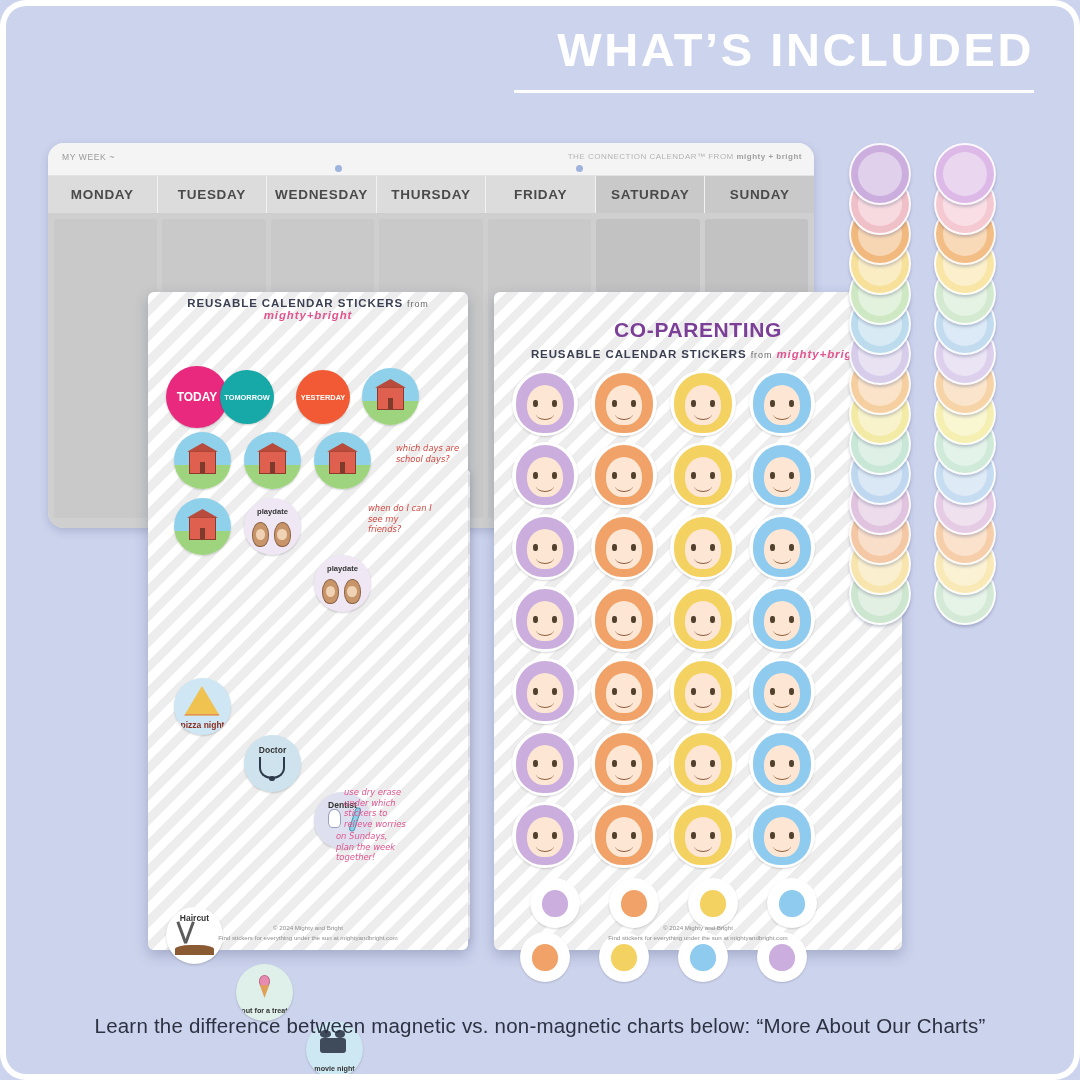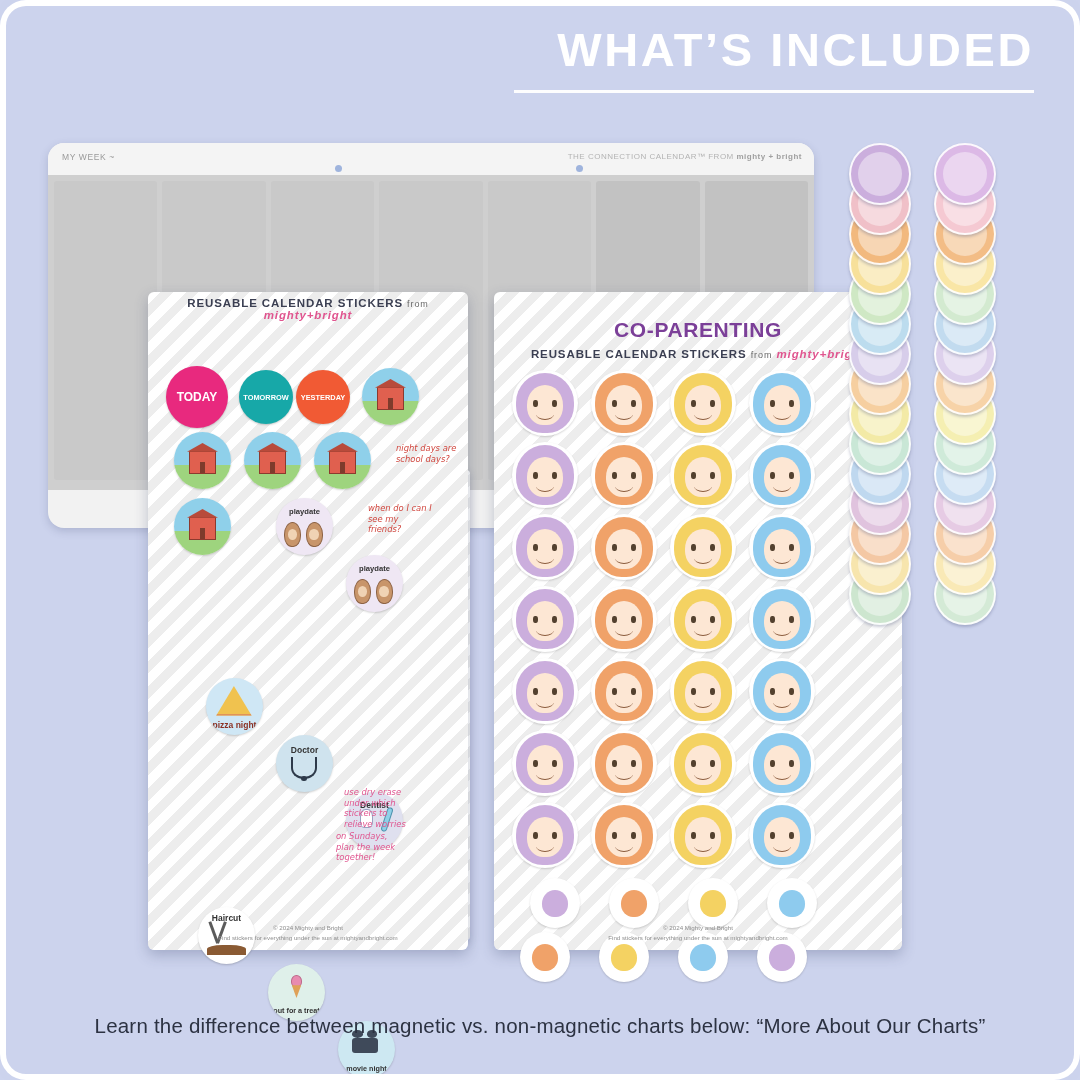--- a/index.html
+++ b/index.html
@@ -138,21 +138,21 @@
   
   .sheet {
     position: absolute;
     background:
       repeating-linear-gradient(135deg,
         #ffffff 0px, #ffffff 9px,
         #ededed 9px, #ededed 18px);
     border-radius: 6px;
     box-shadow: 0 5px 14px rgba(50,60,100,.28);
   }
-  .sheet-inner { position: absolute; inset: 0; padding-left: 32px; }
+  .sheet-inner { position: absolute; inset: 0; }
   .sheet-title {
     text-align: center;
     font-weight: bold;
     letter-spacing: .6px;
   }
   .sheet-sub {
     text-align: center;
     font-size: 11.5px;
     letter-spacing: .9px;
     color: #3b3f52;
@@ -493,20 +493,29 @@
   <div class="board">
     <div class="board-top">
       <div class="mini">MY WEEK ~</div>
       <div class="brand">
         <span>THE CONNECTION CALENDAR™ FROM</span>
         <b>mighty + bright</b>
       </div>
       <div class="magnet m1"></div>
       <div class="magnet m2"></div>
     </div>
+    <div class="days" id="board-days">
+        <div class="day">MONDAY</div>
+        <div class="day">TUESDAY</div>
+        <div class="day">WEDNESDAY</div>
+        <div class="day">THURSDAY</div>
+        <div class="day">FRIDAY</div>
+        <div class="day weekend">SATURDAY</div>
+        <div class="day weekend">SUNDAY</div>
+      </div>
     <div class="cols" id="board-cols">
         <div class="col"></div>
         <div class="col"></div>
         <div class="col"></div>
         <div class="col"></div>
         <div class="col"></div>
         <div class="col weekend"></div>
         <div class="col weekend"></div>
       </div>
   </div>
@@ -527,21 +536,21 @@
     </div>
 
   <div class="sheet" id="sheet-left">
     <div class="sheet-sub">
       <span>REUSABLE CALENDAR STICKERS</span>
       <span class="frm">from</span>
       <span class="mb">mighty+bright</span>
     </div>
     <div class="sheet-inner" id="left-stickers">
         <div class="pill-today" style="left: 18px; top: 74px; width: 62px; height: 62px; background: rgb(232, 41, 126); font-size: 12px;">TODAY</div>
-        <div class="pill-today" style="left: 91px; top: 78px; width: 54px; height: 54px; background: rgb(23, 168, 168); font-size: 7.4px;">TOMORROW</div>
+        <div class="pill-today" style="left: 72px; top: 78px; width: 54px; height: 54px; background: rgb(23, 168, 168); font-size: 7.4px;">TOMORROW</div>
         <div class="pill-today" style="left: 148px; top: 78px; width: 54px; height: 54px; background: rgb(241, 90, 52); font-size: 7.4px;">YESTERDAY</div>
         <div class="circ scene-school" style="left: 214px; top: 76px; width: 57px; height: 57px;">
           <div class="school-bldg"></div>
         </div>
         <div class="circ scene-school" style="left: 26px; top: 140px; width: 57px; height: 57px;">
           <div class="school-bldg"></div>
         </div>
         <div class="circ scene-school" style="left: 96px; top: 140px; width: 57px; height: 57px;">
           <div class="school-bldg"></div>
         </div>
@@ -890,21 +899,21 @@
       </div>
       <div class="chip" style="background: rgb(249, 233, 182); top: 390px; z-index: 87;">
         <div class="inner"></div>
       </div>
       <div class="chip" style="background: rgb(212, 234, 214); top: 420px; z-index: 86;">
         <div class="inner"></div>
       </div>
     </div>
 
   <div id="annotations">
-      <div class="anno" style="left: 396px; top: 443px; width: 64px;">night days are school days?</div>
+      <div class="anno" style="left: 396px; top: 443px; width: 64px;">which days are school days?</div>
       <div class="anno" style="left: 368px; top: 503px; width: 64px;">when do I can I see my friends?</div>
       <div class="anno pink" style="left: 344px; top: 787px; width: 64px;">use dry erase under which stickers to relieve worries</div>
       <div class="anno pink" style="left: 336px; top: 831px; width: 64px;">on Sundays, plan the week together!</div>
     </div>
 
   <div class="footer">Learn the difference between magnetic vs. non-magnetic charts below: “More About Our Charts”</div>
 
   <div class="frame"></div>
 </div>
 

